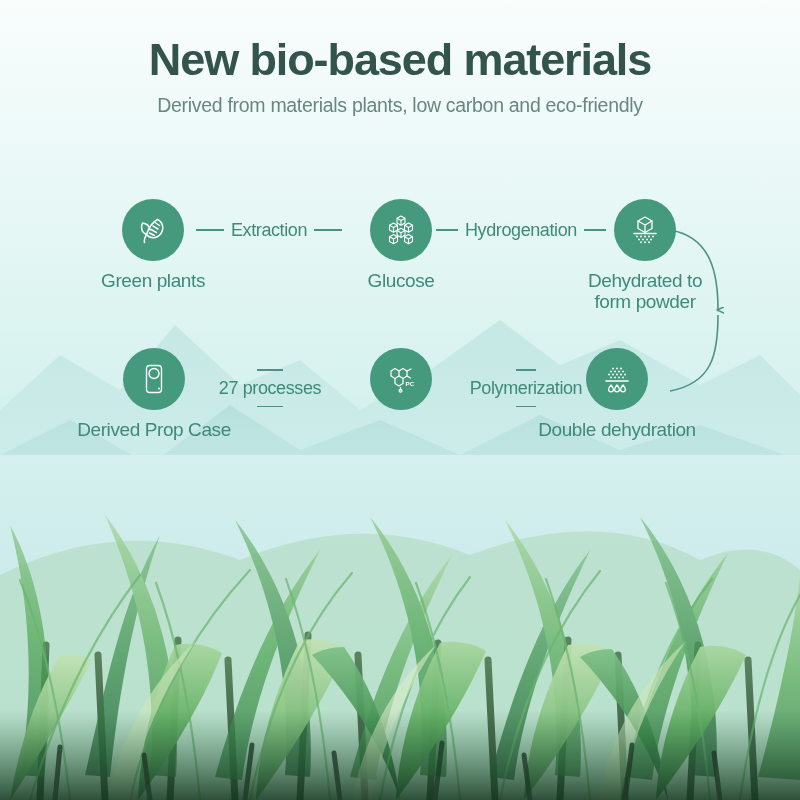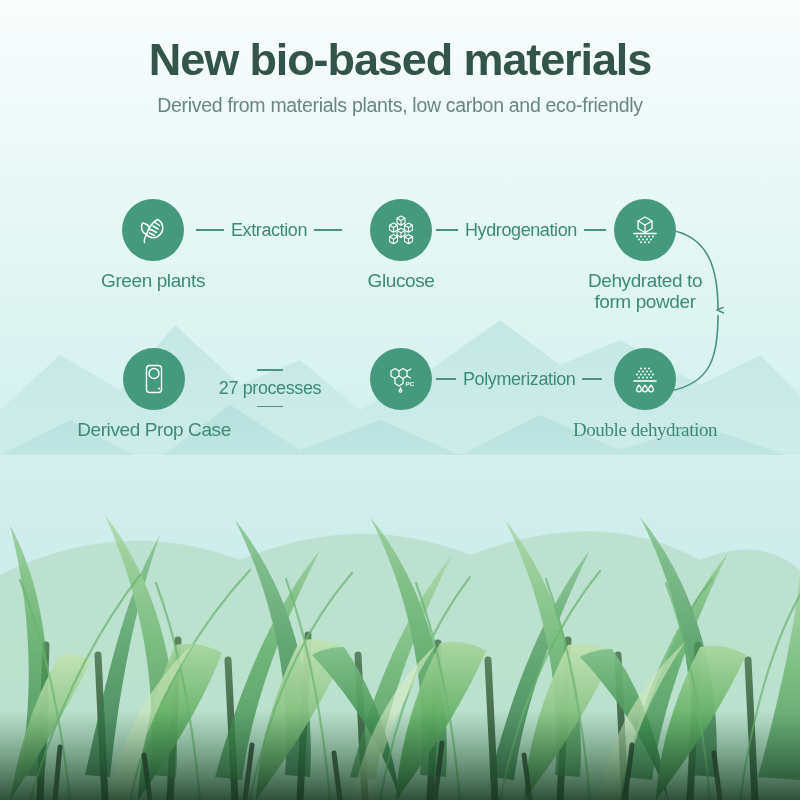--- a/index.html
+++ b/index.html
@@ -344,27 +344,27 @@
           <path d="M12,17.5 L12,22.5 L16,25 L20,22.5 L20,17.5"></path>
           <path d="M24,10 L28,8"></path>
           <path d="M24,15 L27.5,17"></path>
           <path d="M17.5,26.5 L17.5,29"></path>
           <circle cx="17.5" cy="29.8" r="1.4"></circle>
           <text x="22.5" y="24.5" font-family="Liberation Sans, sans-serif" font-size="6.2" fill="#ffffff" stroke="none" font-weight="bold">PC</text>
         </svg>
       </div>
     </div>
 
-    <div class="conn" style="left:436px; top:369px; width:180px;">
+    <div class="conn" style="left:436px; top:369px; width:180px;flex-direction:column;">
       <div class="line" style="width:20px;"></div>
       <div class="ctext">Polymerization</div>
       <div class="line" style="width:20px;"></div>
     </div>
 
-    <div class="node wide" style="left:530px; top:348px;font-family:Liberation Serif, serif;">
+    <div class="node wide" style="left:502px; top:348px;">
       <div class="circle">
         <svg width="34" height="34" viewBox="0 0 34 34" fill="none" stroke="#ffffff" stroke-width="1.3" stroke-linejoin="round" stroke-linecap="round">
           <g fill="#ffffff" stroke="none">
             <circle cx="13" cy="6.5" r="0.95"></circle>
               <circle cx="17" cy="6.5" r="0.95"></circle>
             <circle cx="21" cy="6.5" r="0.95"></circle>
             <circle cx="11" cy="9.5" r="0.95"></circle>
               <circle cx="15" cy="9.5" r="0.95"></circle>
             <circle cx="19" cy="9.5" r="0.95"></circle>
               <circle cx="23" cy="9.5" r="0.95"></circle>

